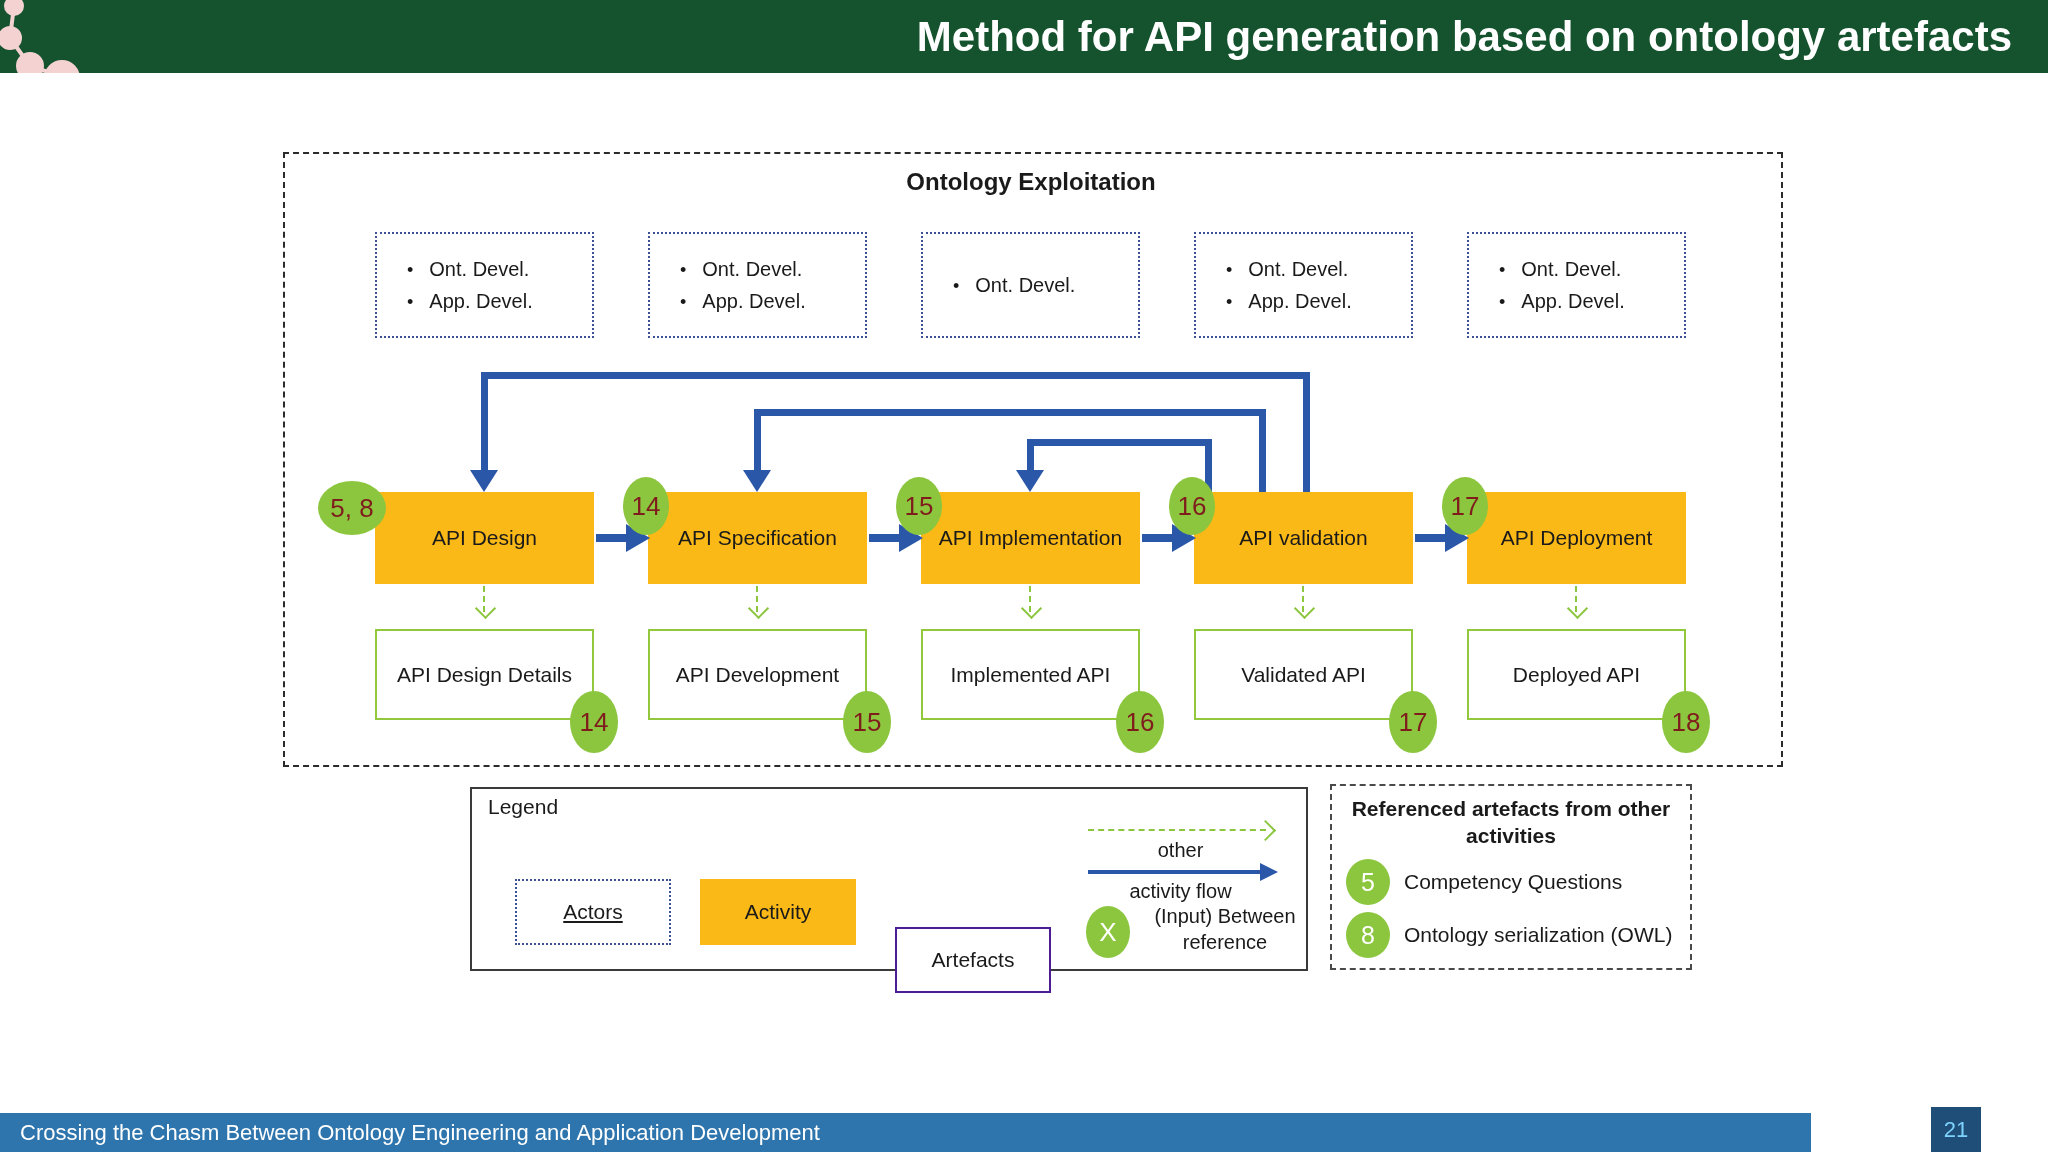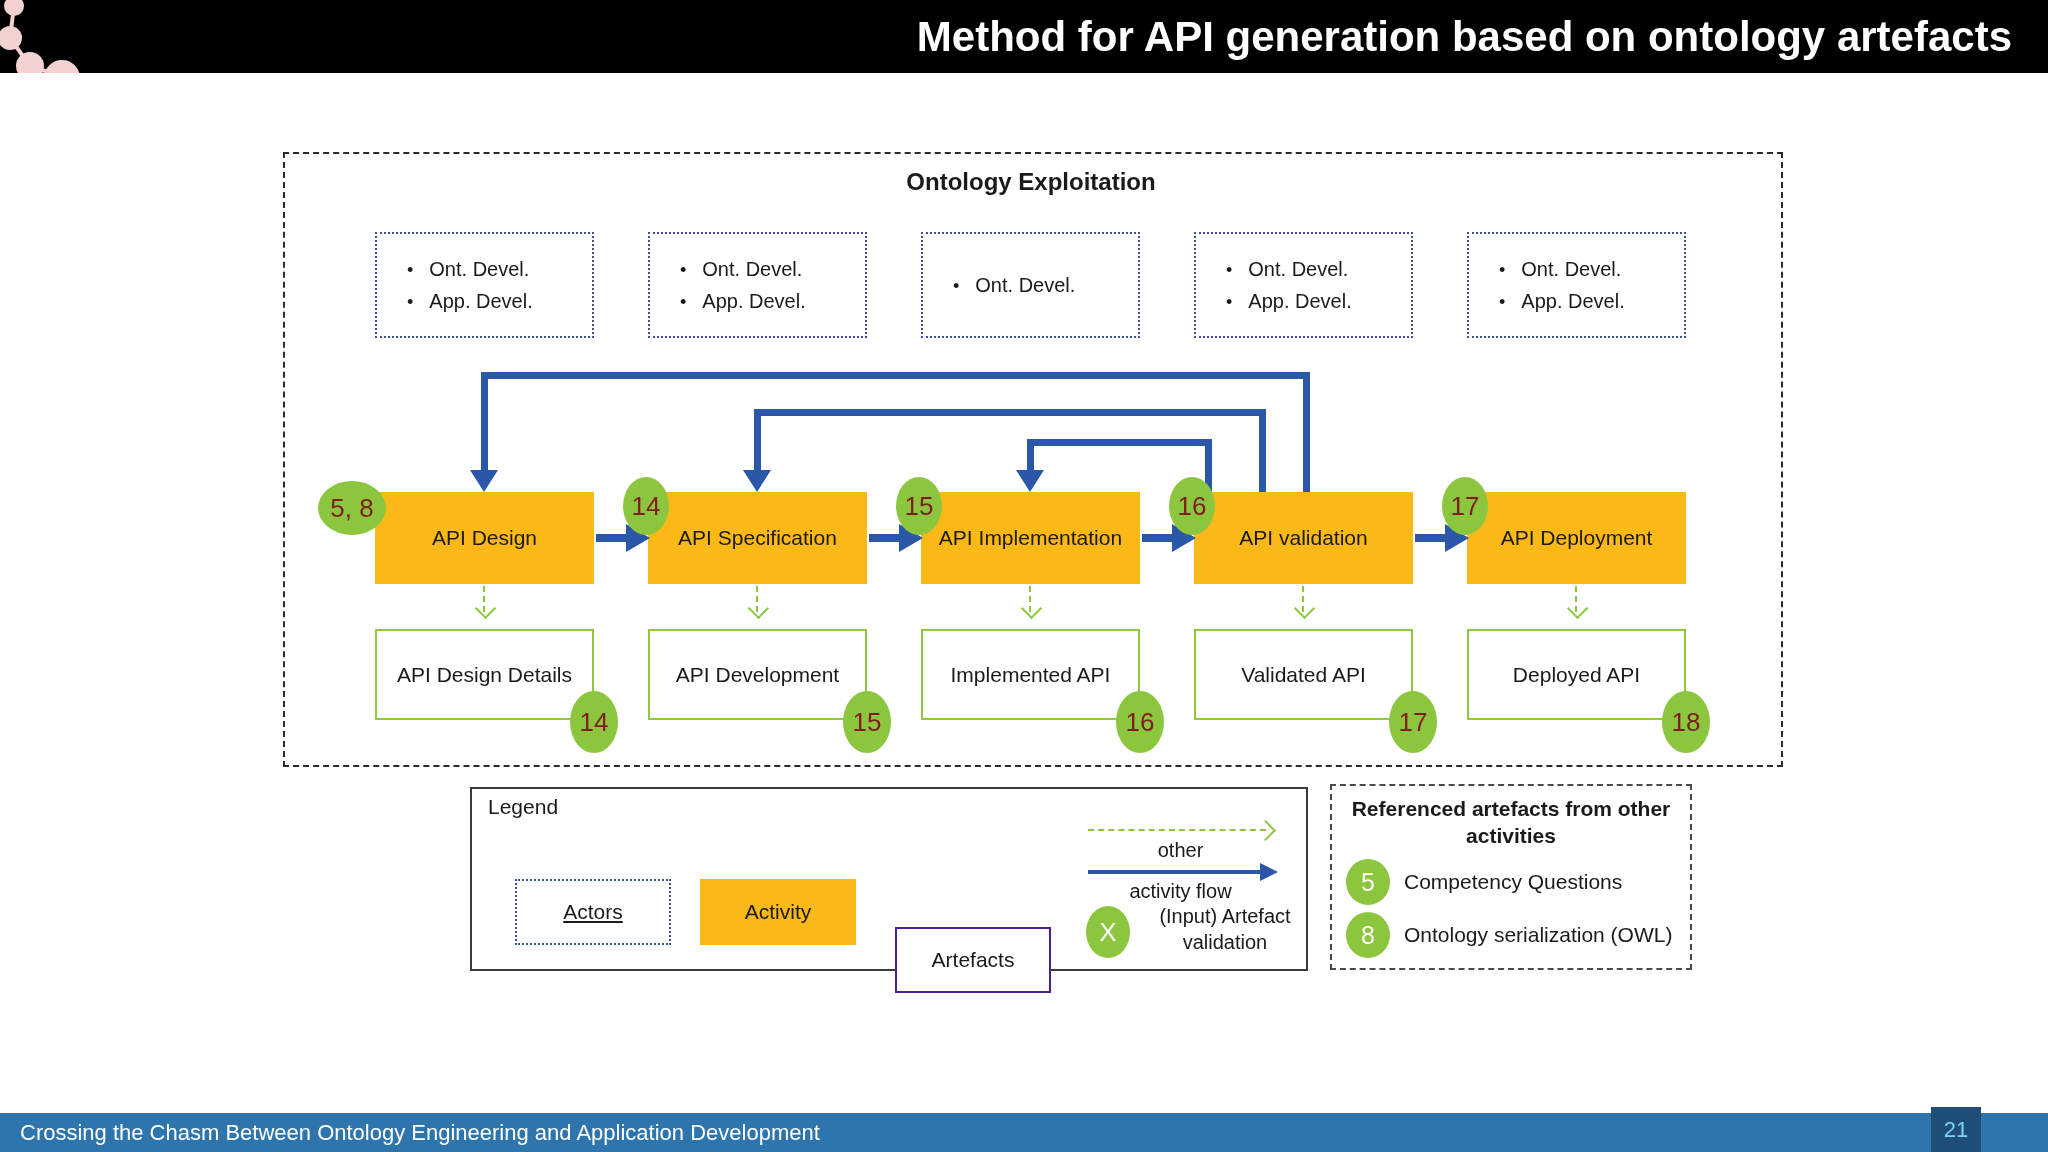--- a/index.html
+++ b/index.html
@@ -1,20 +1,20 @@
 <!DOCTYPE html>
 <html><head>
 <meta charset="utf-8">
 <style>
   html,body{margin:0;padding:0;background:#fff;}
   .stage{position:relative;width:2048px;height:1152px;overflow:hidden;
          font-family:"Liberation Sans","DejaVu Sans",sans-serif;color:#1a1a1a;background:#fff;}
 
   
-  .header{position:absolute;left:0;top:0;width:2048px;height:73px;background:#000000;overflow:hidden;}
+  .header{position:absolute;left:0;top:0;width:2048px;height:73px;background:#14532d;overflow:hidden;}
   .header .title{position:absolute;left:0;right:36px;top:0;height:73px;line-height:73px;
                  text-align:right;color:#fff;font-size:42px;font-weight:bold;white-space:nowrap;}
   .logo{position:absolute;left:0;top:0;}
 
   
   .frame{position:absolute;left:283px;top:152px;width:1496px;height:611px;border:2px dashed #2b2b2b;background:transparent;}
   .frame-title{position:absolute;left:283px;top:168px;width:1496px;text-align:center;
                font-size:24px;font-weight:bold;}
 
   
@@ -59,21 +59,21 @@
 
   
   .refbox{position:absolute;left:1330px;top:784px;width:362px;height:186px;border:2px dashed #4a4a4a;box-sizing:border-box;background:#fff;}
   .ref-title{position:absolute;left:1338px;top:795px;width:346px;text-align:center;font-size:21px;font-weight:bold;line-height:1.3;}
   .ref-row{position:absolute;left:1346px;width:340px;height:48px;display:flex;align-items:center;}
   .ref-circle{width:44px;height:46px;border-radius:50%;background:#8CC63F;color:#fff;font-size:25px;
               display:flex;align-items:center;justify-content:center;margin-right:14px;flex:0 0 auto;}
   .ref-label{font-size:21px;}
 
   
-  .footer{position:absolute;left:0;top:1113px;width:2048px;height:39px;background:#2E75AD;}
+  .footer{position:absolute;left:0;top:1113px;width:1811px;height:39px;background:#2E75AD;}
   .footer-text{position:absolute;left:20px;top:0;height:39px;line-height:39px;color:#fff;font-size:22px;}
   .page-badge{position:absolute;left:1931px;top:1107px;width:50px;height:45px;background:#1F4E79;color:#7dd3fc;
               font-size:22px;display:flex;align-items:center;justify-content:center;}
 </style>
 </head>
 <body>
 
 <div class="stage">
 
   <div class="header">
@@ -176,21 +176,21 @@
   <div class="sample actors" style="left:515px">Actors</div>
   <div class="sample activity" style="left:700px">Activity</div>
   <div class="sample artefacts" style="left:895px">Artefacts</div>
   <div class="leg-dash"></div>
   <div class="leg-dash-head"></div>
   <div class="leg-label" style="top:839px">other</div>
   <div class="leg-solid"></div>
   <div class="leg-solid-head"></div>
   <div class="leg-label" style="top:880px">activity flow</div>
   <div class="xref-badge">X</div>
-  <div class="xref-label">(Input) Artefact validation</div>
+  <div class="xref-label">(Input) Between reference</div>
 
   <div class="refbox"></div>
   <div class="ref-title">Referenced artefacts from other activities</div>
   <div class="ref-row" style="top:858px">
     <div class="ref-circle">5</div>
     <div class="ref-label">Competency Questions</div>
   </div>
   <div class="ref-row" style="top:911px">
     <div class="ref-circle">8</div>
     <div class="ref-label">Ontology serialization (OWL)</div>

